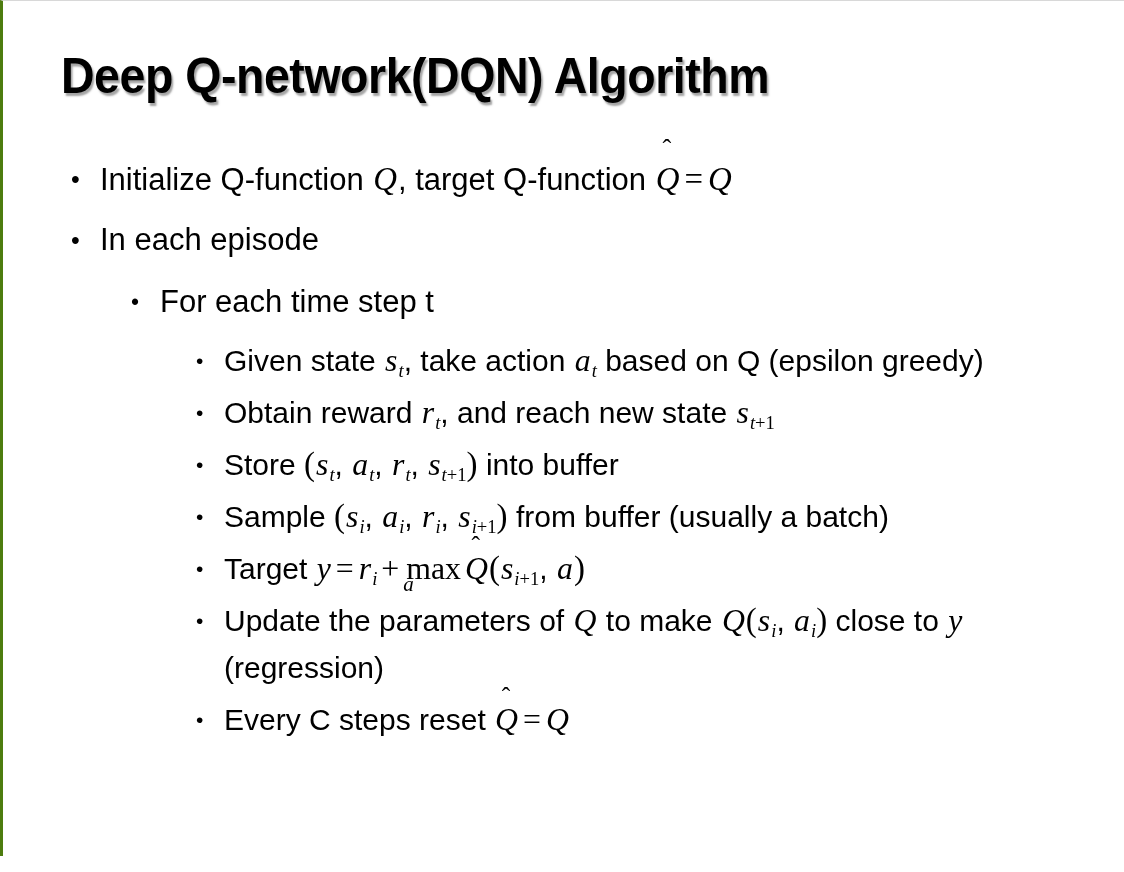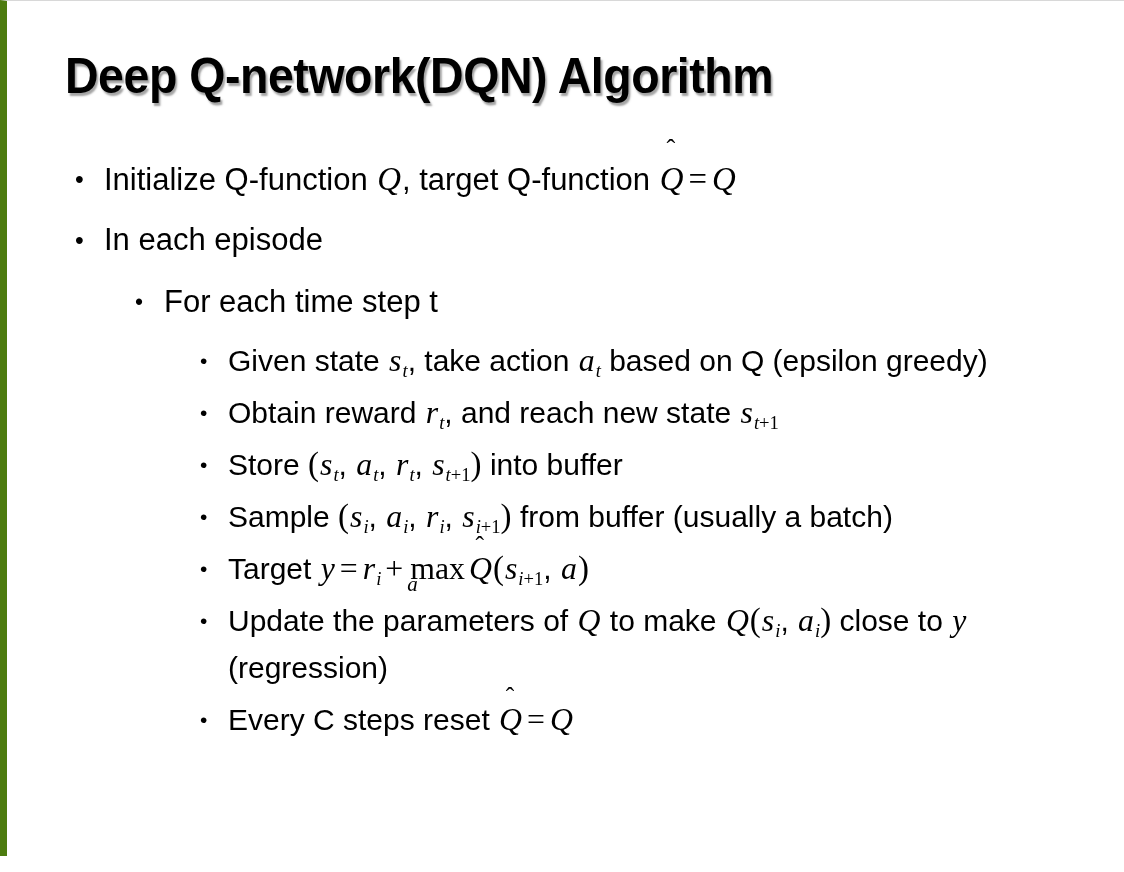--- a/index.html
+++ b/index.html
@@ -14,21 +14,21 @@
     font-family: "Liberation Sans", sans-serif;
     color: #000000;
   }
 
   .slide {
     position: relative;
     width: 1124px;
     height: 856px;
     background: #ffffff;
     box-sizing: border-box;
-    border-left: 7px solid #4d7c0f;
+    border-left: 3px solid #4d7c0f;
     border-top: 1px solid #d8d8d8;
     overflow: hidden;
   }
 
   
   .title {
     position: absolute;
     left: 58px;
     top: 46px;
     font-family: "Liberation Sans", sans-serif;

